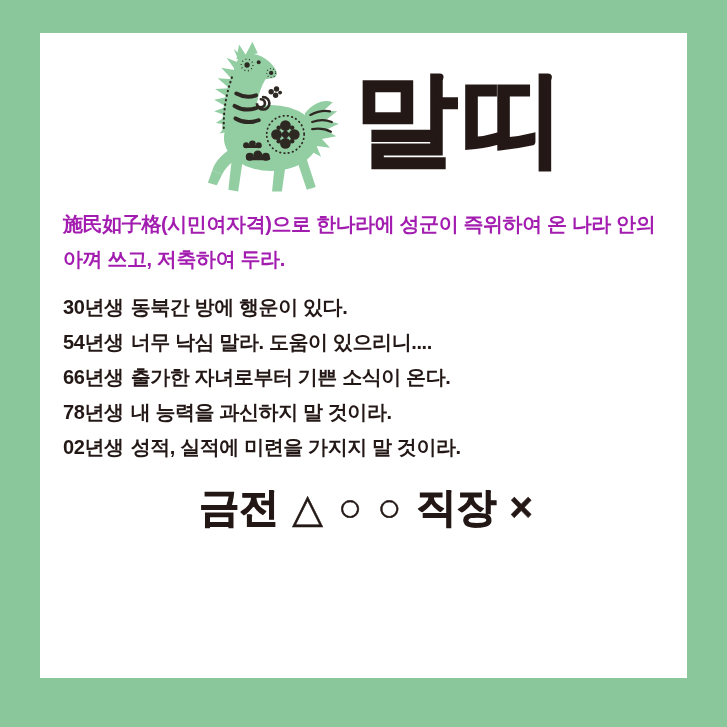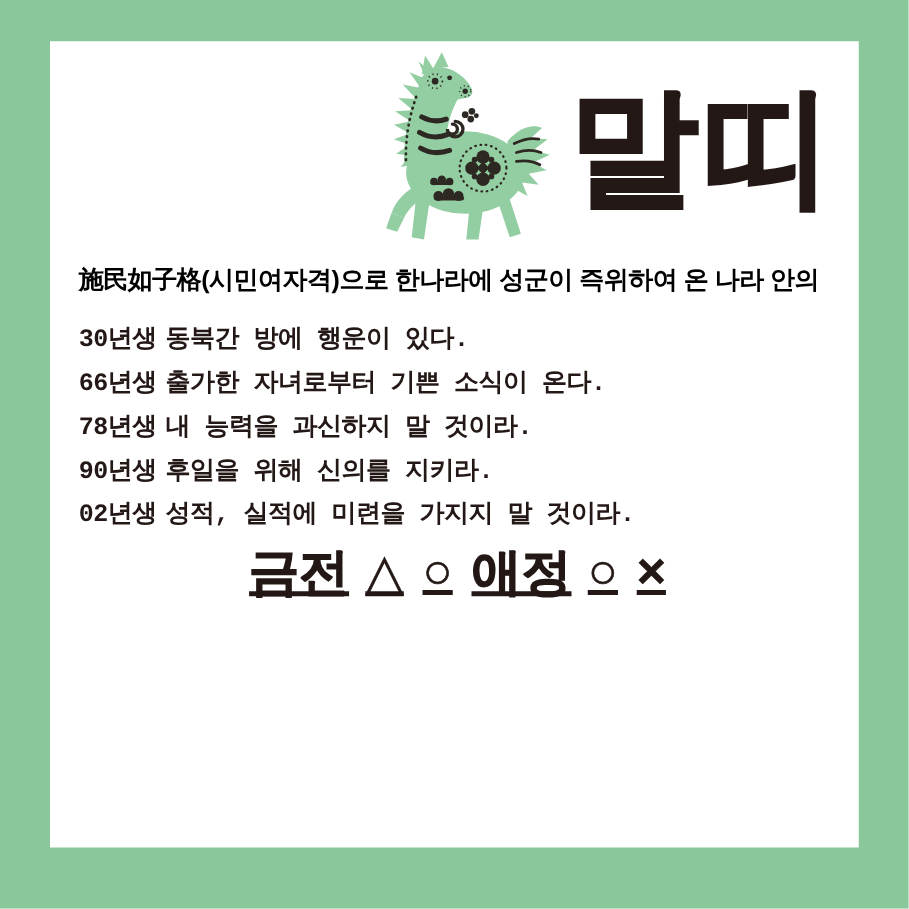--- a/index.html
+++ b/index.html
@@ -16,68 +16,67 @@
     background: #ffffff;
     width: 100%; height: 100%;
     padding: 4px 18px 0 23px;
     position: relative;
     overflow: hidden;
   }
 
   .header {
     display: flex;
     align-items: center;
-    justify-content: flex-end;
+    justify-content: center;
     height: 158px;
     margin-top: 2px;
   }
   .horse-wrap { width: 184px; height: 156px; flex: 0 0 auto; }
   .horse-wrap svg { width: 100%; height: 100%; display: block; }
 
   .title {
     font-size: 104px;
     font-weight: 900;
     color: #231815;
     letter-spacing: 3px;
     line-height: 1;
     -webkit-text-stroke: 2px #231815;
     margin-left: 6px;
   }
 
   .intro {
     margin-top: 10px;
-    color: #000000;
+    color: #a21caf;
     font-size: 20px;
     font-weight: 700;
     line-height: 35px;
     letter-spacing: -0.4px;
   }
   .intro p { margin: 0; }
 
   .years {
     margin-top: 13px;
     color: #231815;
     font-size: 20px;
     font-weight: 700;
     line-height: 35px;
     letter-spacing: -0.4px;
-    font-family: Liberation Mono, monospace;
   }
   .years p { margin: 0; }
   .years .yr { margin-right: 7px; }
 
   .indicators {
+    margin-top: 15px;
     display: flex;
     justify-content: center;
     align-items: center;
     gap: 15px;
     color: #231815;
     font-size: 40px;
     font-weight: 900;
-    text-decoration: underline;
     -webkit-text-stroke: 1px #231815;
   }
   .indicators .ind { display: flex; align-items: center; gap: 13px; }
   .indicators .sym { font-weight: 700; -webkit-text-stroke: 0.5px #231815; }
 </style>
 </head>
 <body>
 
 <div class="frame">
   <div class="content">
@@ -158,41 +157,42 @@
             <path d="M158 92 Q170 88 180 92" fill="none" stroke="#2e2823" stroke-width="2.5" stroke-linecap="round"></path>
             <path d="M158 100 Q170 98 179 103" fill="none" stroke="#2e2823" stroke-width="2.5" stroke-linecap="round"></path>
           </g>
         </svg>
       </div>
       <div class="title">말띠</div>
     </div>
 
     <div class="intro">
       <p>施民如子格(시민여자격)으로 한나라에 성군이 즉위하여 온 나라 안의</p>
+      <p>아껴 쓰고, 저축하여 두라.</p>
     </div>
 
     <div class="years">
       <p><span class="yr">30년생</span><span>동북간 방에 행운이 있다.</span></p>
+      <p><span class="yr">54년생</span><span>너무 낙심 말라. 도움이 있으리니....</span></p>
       <p><span class="yr">66년생</span><span>출가한 자녀로부터 기쁜 소식이 온다.</span></p>
       <p><span class="yr">78년생</span><span>내 능력을 과신하지 말 것이라.</span></p>
-      <p><span class="yr">90년생</span><span>후일을 위해 신의를 지키라.</span></p>
       <p><span class="yr">02년생</span><span>성적, 실적에 미련을 가지지 말 것이라.</span></p>
     </div>
 
     <div class="indicators">
       <span class="ind">
           <span>금전</span>
           <span class="sym">△</span>
         </span>
       <span class="ind">
           <span class="sym">○</span>
         </span>
       <span class="ind">
-          <span>애정</span>
           <span class="sym">○</span>
         </span>
       <span class="ind">
+          <span>직장</span>
           <span class="sym">×</span>
         </span>
     </div>
 
   </div>
 </div>
 
 </body></html>

